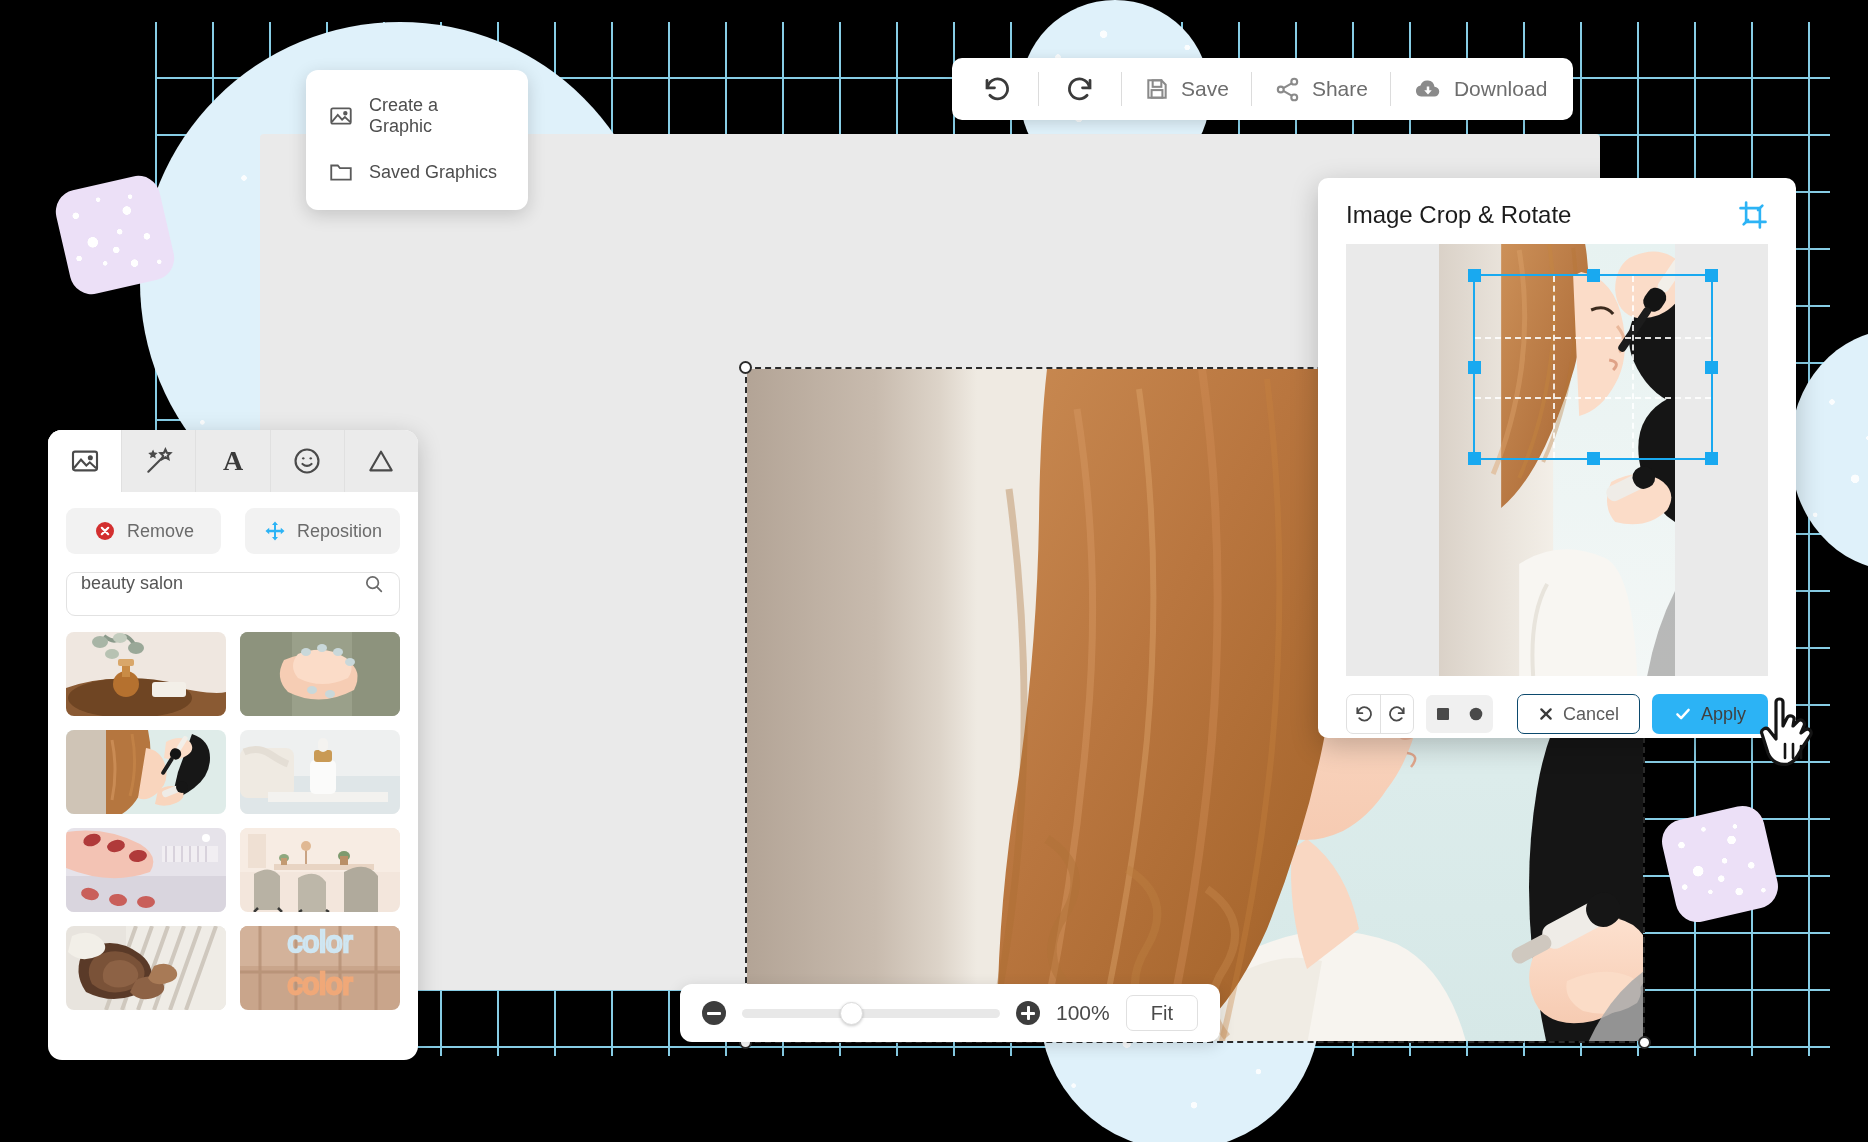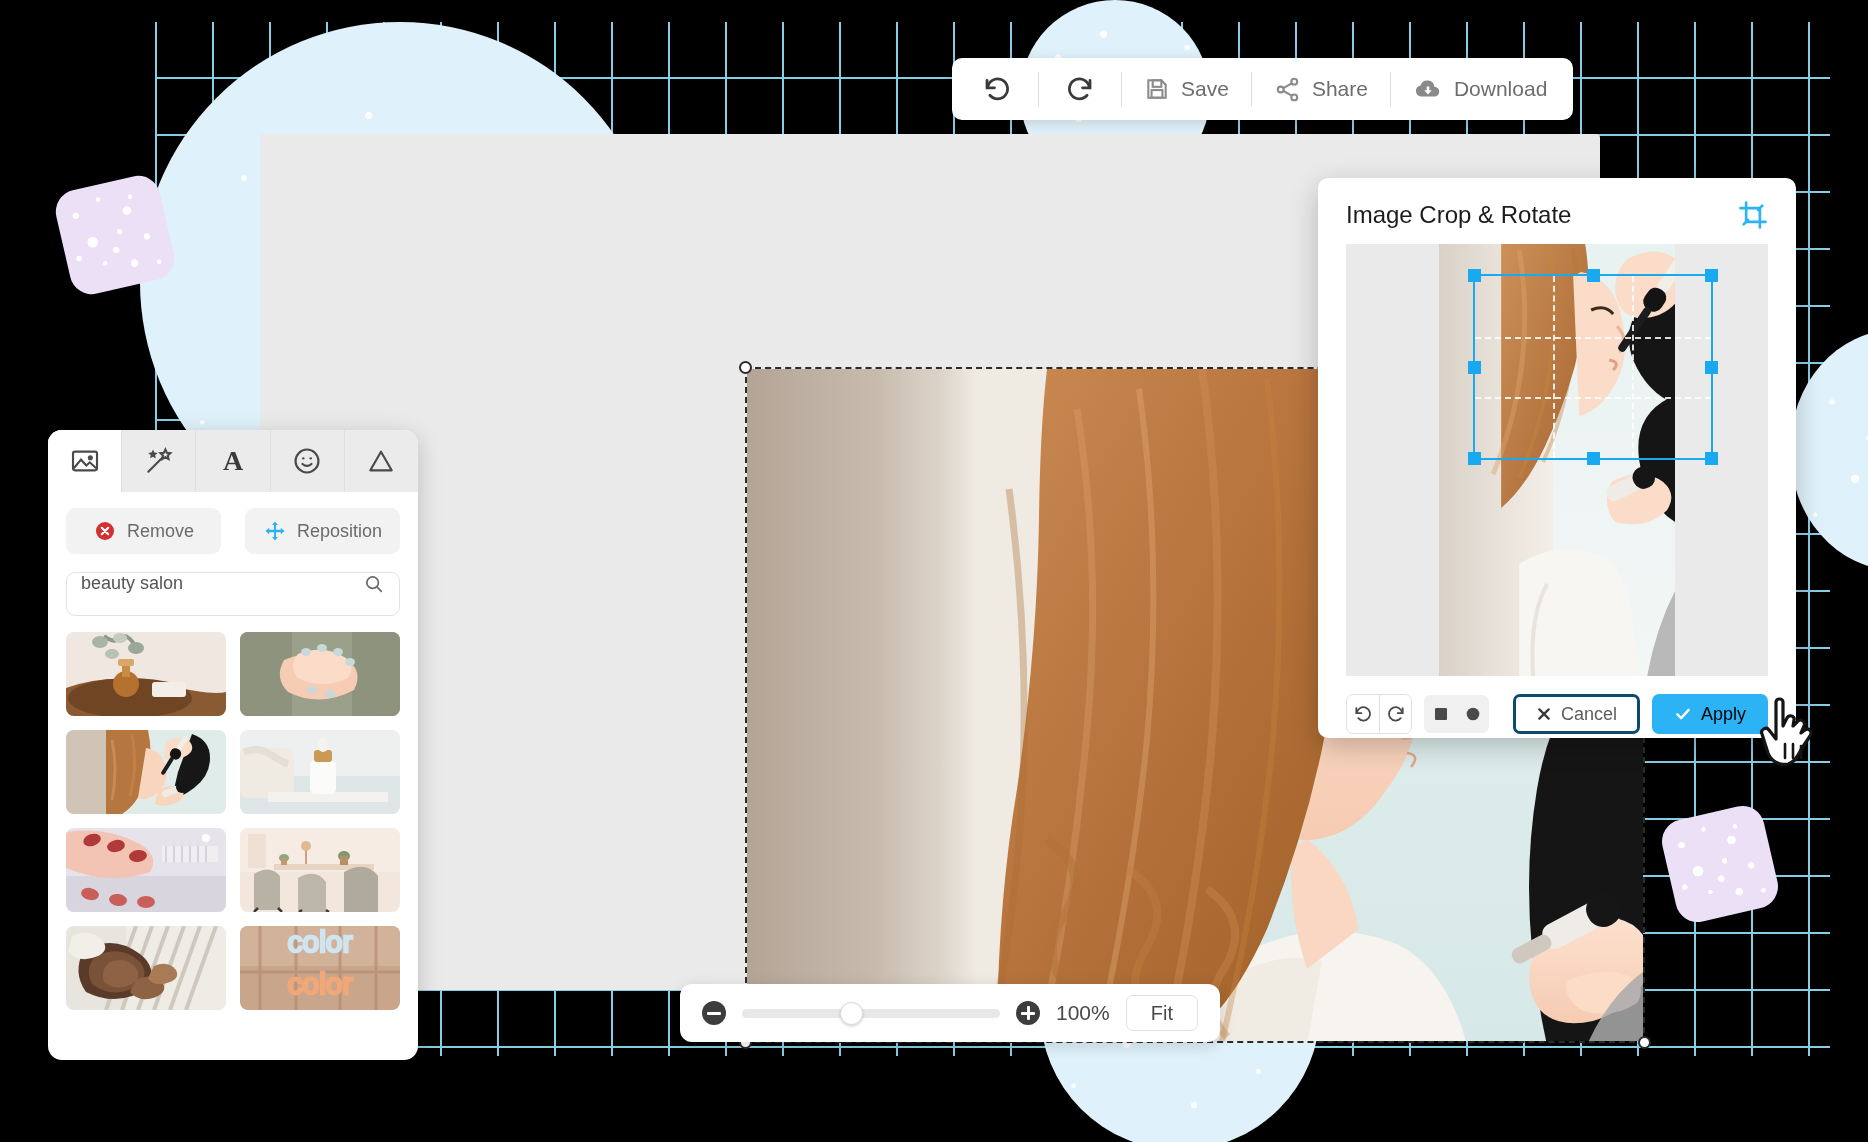--- a/index.html
+++ b/index.html
@@ -196,27 +196,27 @@
   }
   .cd-rot-group { display:flex; border:1px solid #e0e0e0; border-radius:7px; overflow:hidden; }
   .cd-rot-btn { width:42px; height:38px; display:flex; align-items:center; justify-content:center; color:#4a4a4a; }
   .cd-rot-btn + .cd-rot-btn { border-left:1px solid #e0e0e0; }
   .cd-shape-group { display:flex; background:#f0f0f0; border-radius:7px; overflow:hidden; }
   .cd-shape-btn { width:42px; height:38px; display:flex; align-items:center; justify-content:center; }
   .cd-shape-btn.sel { background:#f0f0f0; }
   .cd-spacer { flex:1; }
   .cd-cancel {
     display:flex; align-items:center; gap:9px;
-    height:40px; padding:0 20px; border:3px solid #0c4a6e;
+    height:40px; padding:0 20px; border:1px solid #0c4a6e;
     border-radius:7px; color:#5d5d5d; font-size:18px; background:#fff;justify-content:space-between;
   }
   .cd-apply {
     display:flex; align-items:center; gap:9px;
     height:40px; padding:0 22px; background:#2cb3f5;
-    border-radius:7px; color:#000000; font-size:18px;
+    border-radius:7px; color:#404040; font-size:18px;
   }
 
   
   .cursor-hand { position:absolute; left:1758px; top:694px; width:58px; height:74px; }
 
   
   .zoom-bar {
     position:absolute; left:680px; top:984px;
     height:58px; display:flex; align-items:center; gap:16px;
     background:#fff; border-radius:12px; padding:0 22px;
@@ -406,20 +406,40 @@
       <span>
         <svg width="30" height="30" viewBox="0 0 24 24" fill="#8a8a8a">
           <path d="M6.5 18A4.5 4.5 0 0 1 6 9.1a5.8 5.8 0 0 1 11.2 1.1A3.9 3.9 0 0 1 17 18z"></path>
           <path d="M11 10h2v3h2l-3 3.4L9 13h2z" fill="#fff"></path>
         </svg>
       </span>
       <span>Download</span>
     </div>
   </div>
 
+  <div class="graphics-menu">
+    <div class="gm-item">
+      <span>
+        <svg width="26" height="26" viewBox="0 0 24 24" fill="none" stroke="#5a5a5a" stroke-width="1.7">
+          <rect x="3" y="5" width="18" height="14" rx="1.5"></rect>
+          <circle cx="16" cy="9.5" r="1.2" fill="#5a5a5a"></circle>
+          <path d="M3.6 17.4 9 11l4 4.4 2.6-2.4 4.8 4.4"></path>
+        </svg>
+      </span>
+      <span>Create a Graphic</span>
+    </div>
+    <div class="gm-item">
+      <span>
+        <svg width="26" height="26" viewBox="0 0 24 24" fill="none" stroke="#5a5a5a" stroke-width="1.7">
+          <path d="M3 19V6h6l2 2.4h10V19z"></path>
+        </svg>
+      </span>
+      <span>Saved Graphics</span>
+    </div>
+  </div>
 
   <div class="left-panel">
     <div class="lp-tabs">
       <div class="lp-tab active">
         <span>
           <svg width="32" height="32" viewBox="0 0 24 24" fill="none" stroke="#4a4a4a" stroke-width="1.6">
             <rect x="3" y="5" width="18" height="14" rx="1.5"></rect>
             <circle cx="16" cy="9.5" r="1.1" fill="#4a4a4a"></circle>
             <path d="M3.6 17.4 9 11l4 4.4 2.6-2.4 4.8 4.4"></path>
           </svg>

